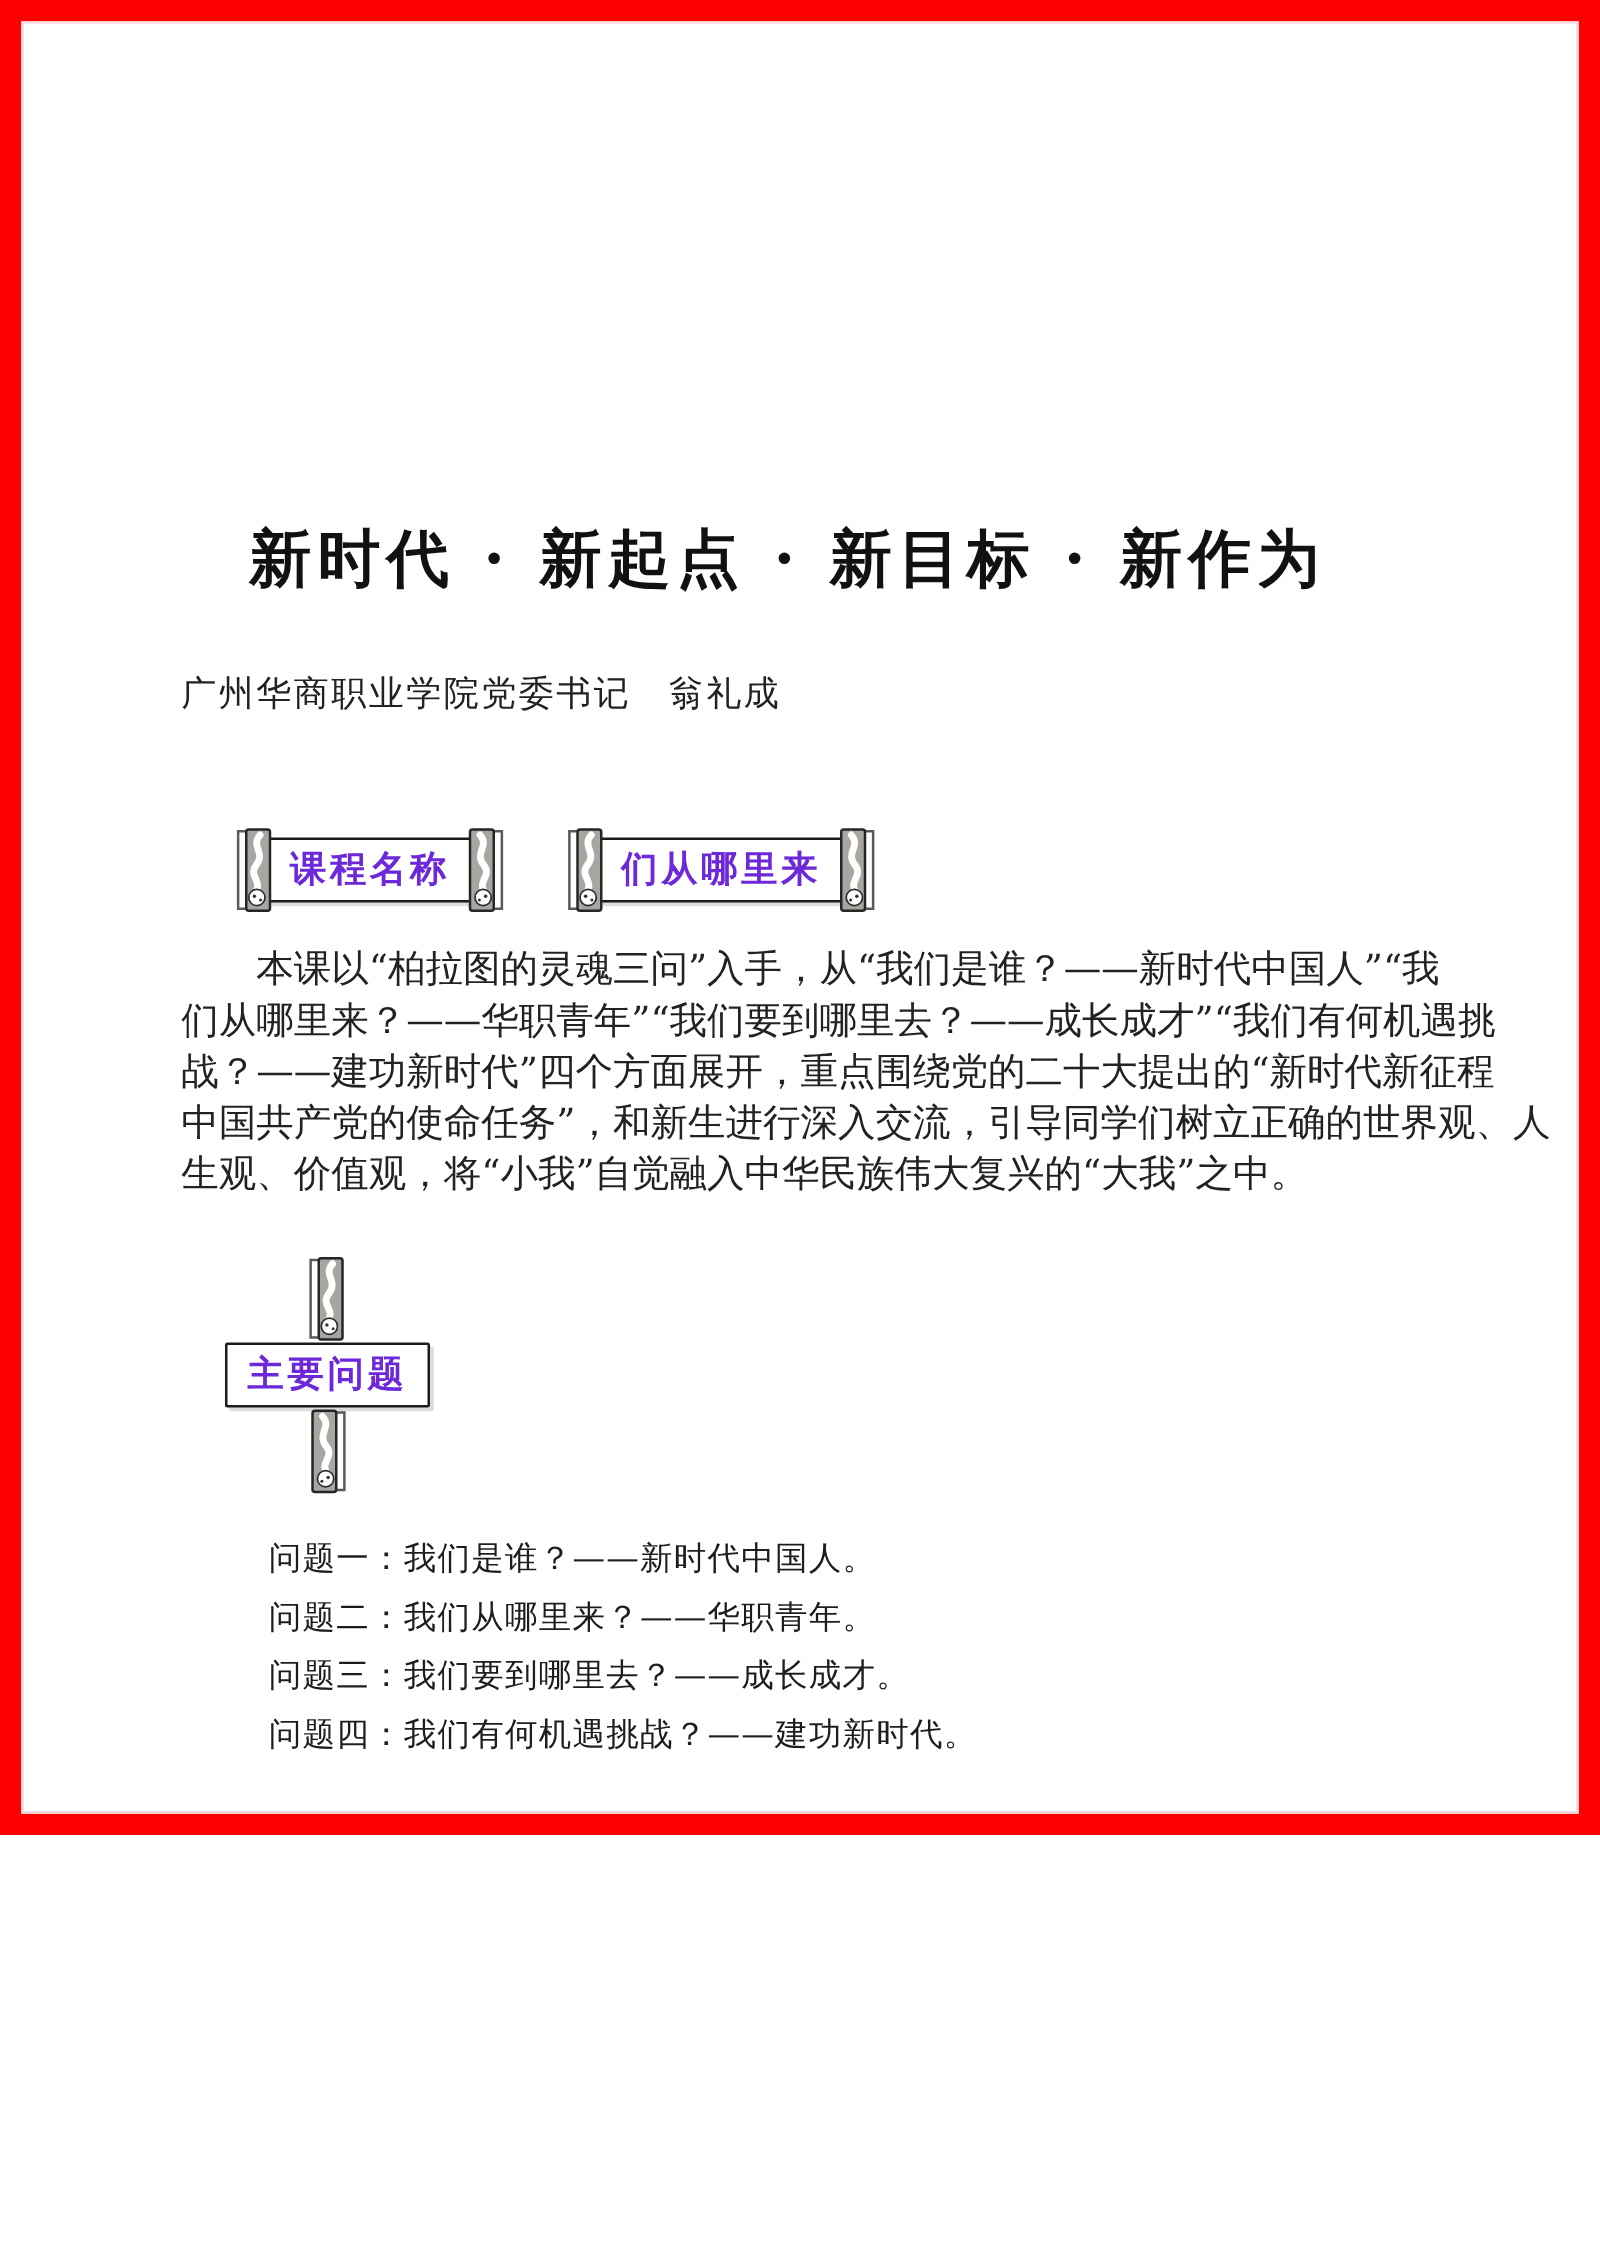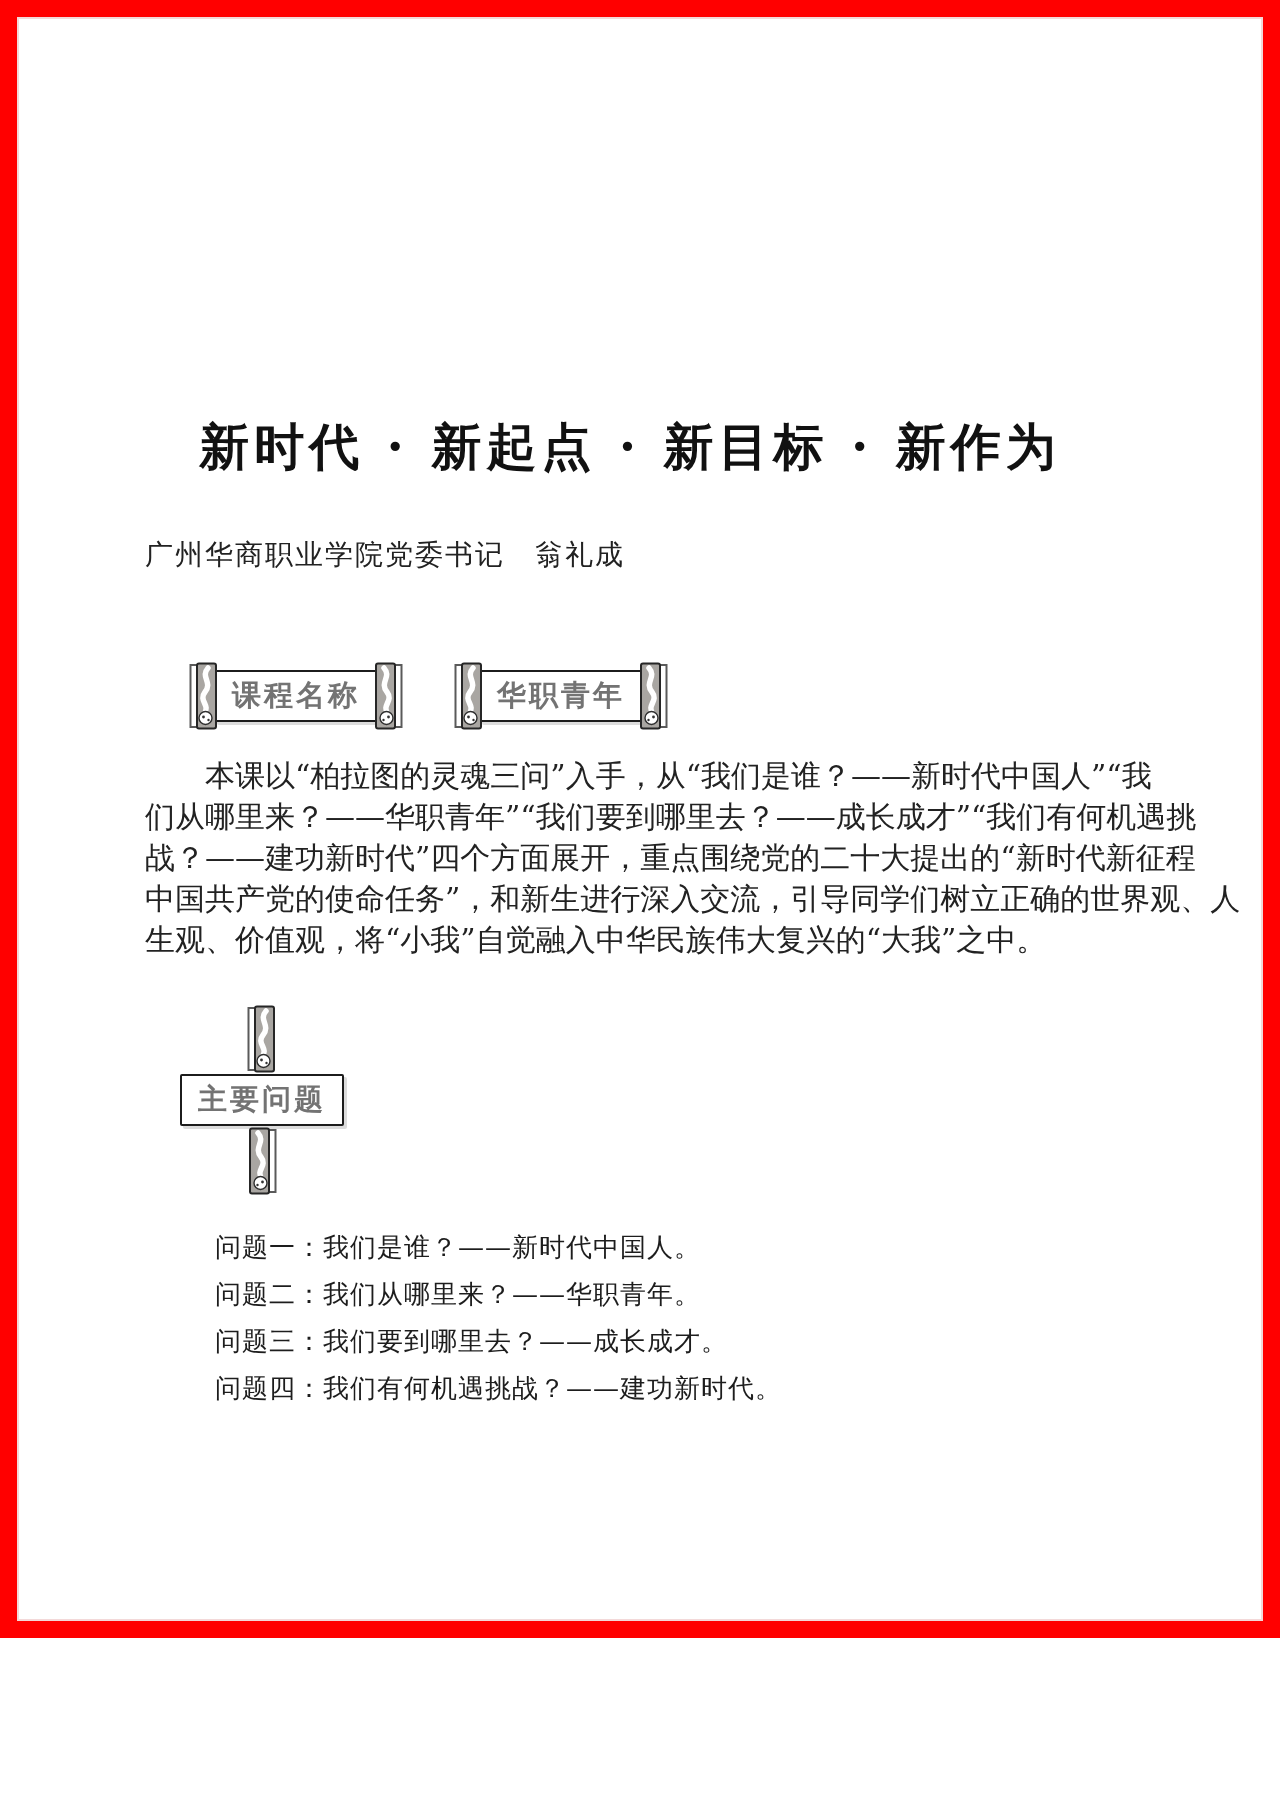--- a/index.html
+++ b/index.html
@@ -1,21 +1,21 @@
 <!DOCTYPE html>
 <html><head>
 <meta charset="utf-8">
 <style>
   * { margin: 0; padding: 0; box-sizing: border-box; }
   html, body { background: #ffffff; }
 
   .page {
     position: relative;
     width: 1280px;
-    height: 1638px;
+    height: 1468px;
     background: #ffffff;
     border: 17px solid #ff0000;
     overflow: hidden;
     font-family: "DejaVu Serif", "Liberation Serif", serif;
     color: #1a1a1a;
   }
   .page::after {
     content: "";
     position: absolute;
     inset: 0;
@@ -66,21 +66,21 @@
     display: flex;
     align-items: center;
     border: 2px solid #1c1c1c;
     border-radius: 2px;
     background: #ffffff;
     box-shadow: 3px 3px 0 rgba(60,60,60,0.18);
     font-family: "DejaVu Sans", "Liberation Sans", sans-serif;
     font-weight: bold;
     font-size: 29px;
     letter-spacing: 3px;
-    color: #737373;
+    color: #6d28d9;
     white-space: nowrap;
   }
   .scroll-end { position: relative; z-index: 2; width: 34px; height: 70px; }
   .scroll-end.right { transform: scaleX(-1); }
 
   .banner-row-1 { margin-top: 88px; }
   .banner-row-2 { margin-top: 45px; }
   .banner-row-3 { margin-top: 44px; flex-direction: column; }
 
   .course-name {
@@ -145,21 +145,21 @@
       <svg class="scroll-end right" viewBox="0 0 34 70">
           <use href="#scroll-end-glyph"></use>
         </svg>
     </div>
 
 
     <div class="banner banner-row-2">
       <svg class="scroll-end left" viewBox="0 0 34 70">
           <use href="#scroll-end-glyph"></use>
         </svg>
-      <div class="banner-box">华职青年</div>
+      <div class="banner-box">们从哪里来</div>
       <svg class="scroll-end right" viewBox="0 0 34 70">
           <use href="#scroll-end-glyph"></use>
         </svg>
     </div>
 
     <div class="abstract">
       <div class="abstract-line first">本课以“柏拉图的灵魂三问”入手，从“我们是谁？——新时代中国人”“我</div>
       <div class="abstract-line">们从哪里来？——华职青年”“我们要到哪里去？——成长成才”“我们有何机遇挑</div>
       <div class="abstract-line">战？——建功新时代”四个方面展开，重点围绕党的二十大提出的“新时代新征程</div>
       <div class="abstract-line">中国共产党的使命任务”，和新生进行深入交流，引导同学们树立正确的世界观、人</div>

